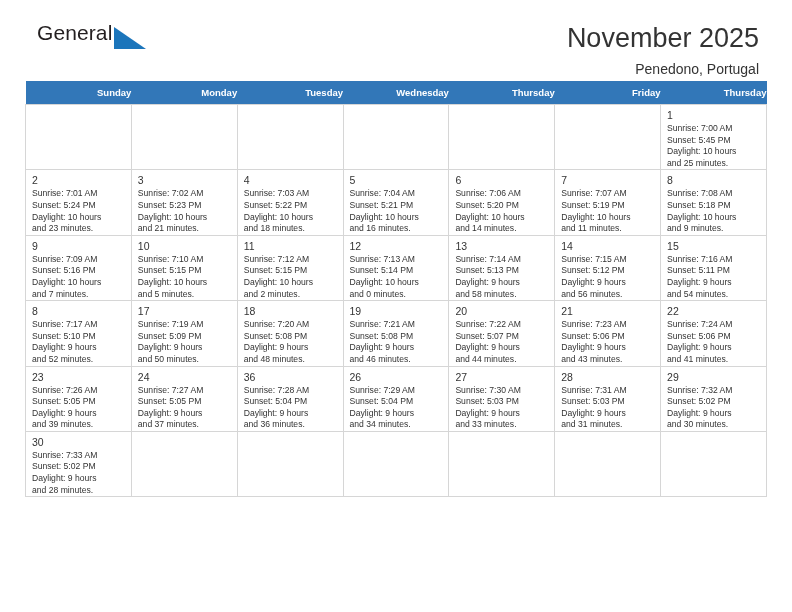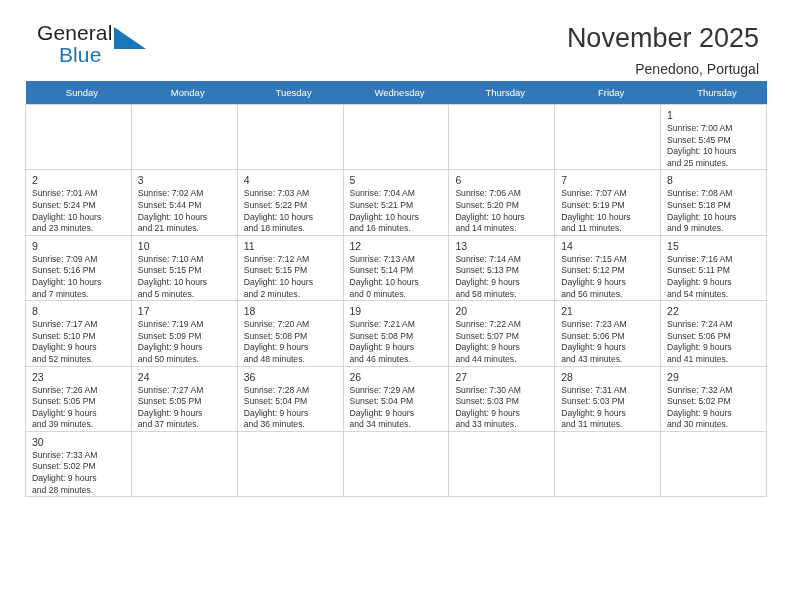--- a/index.html
+++ b/index.html
@@ -84,22 +84,22 @@
   table.calendar {
     width: 742px;
     border-collapse: collapse;
     table-layout: fixed;
     margin-top: 3px;
   }
   table.calendar th {
     background: #3277b8;
     color: #ffffff;
     font-size: 9.5px;
-    font-weight: normal;
-    text-align: center;
+    font-weight: bold;
+    text-align: right;
     padding: 6px 0 6px 7px;
     height: 10px;
     border: none;
     margin-top: 48px;
   }
   table.calendar td {
     vertical-align: top;
     border: 1px solid #d6d6d6;
     height: 62px;
     padding: 0;
@@ -129,21 +129,20 @@
 </style>
 </head>
 <body>
 
 <div class="page">
 
   <div class="header">
 
     <div class="logo">
       <span class="logo-general">General</span>
-      <span class="logo-blue">Blue</span>
       <svg class="logo-flag" viewBox="0 0 32 22">
         <polygon points="0,0 32,22 0,22" fill="#1b75bb"></polygon>
       </svg>
     </div>
 
     <div class="title-block">
       <div class="cal-title">November 2025</div>
       <div class="cal-subtitle">Penedono, Portugal</div>
     </div>
 
@@ -186,21 +185,21 @@
               <div class="info">Sunrise: 7:01 AM
 Sunset: 5:24 PM
 Daylight: 10 hours
 and 23 minutes.</div>
             </div>
           </td>
           <td class="">
             <div class="cell-inner">
               <div class="daynum">3</div>
               <div class="info">Sunrise: 7:02 AM
-Sunset: 5:44 PM
+Sunset: 5:23 PM
 Daylight: 10 hours
 and 21 minutes.</div>
             </div>
           </td>
           <td class="">
             <div class="cell-inner">
               <div class="daynum">4</div>
               <div class="info">Sunrise: 7:03 AM
 Sunset: 5:22 PM
 Daylight: 10 hours

